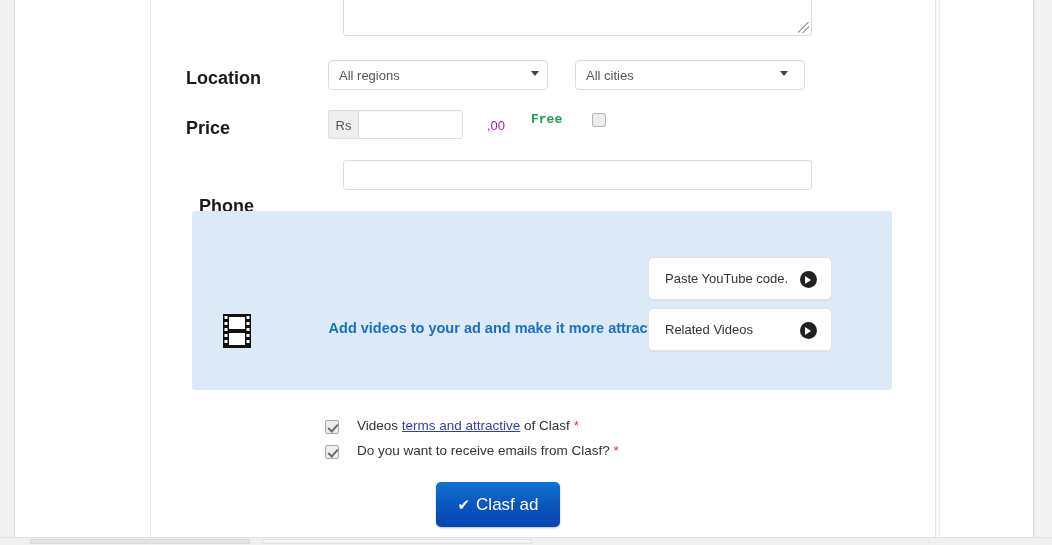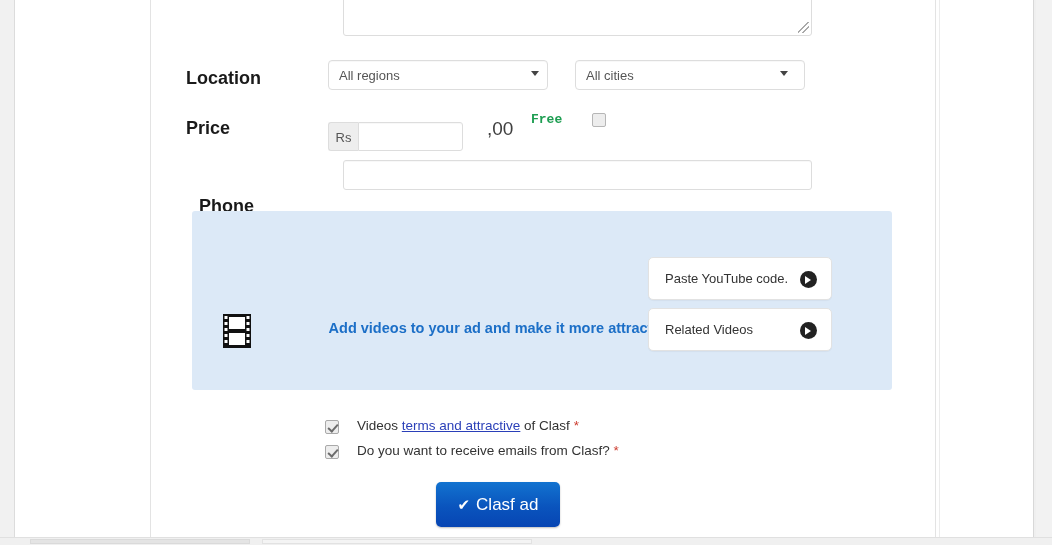--- a/index.html
+++ b/index.html
@@ -174,22 +174,22 @@
     outline: none;
   }
   #price-input {
     left: 30px; top: 0;
     width: 105px;
     border-radius: 0 3px 3px 0;
   }
   .price-cents {
     position: absolute;
     left: 472px; top: 118px;
-    font-size: 19px;
-    color: #404040;
+    font-size: 13px;
+    color: #a21caf;
   }
   .free-label {
     position: absolute;
     left: 516px; top: 112px;
     color: #1e9e52;
     font-weight: bold;
     font-size: 13px;
     font-family: Liberation Mono, monospace;
   }
   .free-checkbox {
@@ -341,21 +341,21 @@
 
     <div class="select-wrap" style="left:552px; top:60px; width:230px;">
       <select class="ui-select" id="city-select" style="left:8px; top:0; width:230px;">
         <option>All cities</option>
       </select>
       <div class="select-caret"></div>
     </div>
 
     <div class="form-label" style="left:171px; top:118px;">Price</div>
 
-    <div class="input-group" style="left:313px; top:110px; width:135px; height:29px;margin-top:12px;">
+    <div class="input-group" style="left:313px; top:110px; width:135px; height:29px;">
       <div class="input-addon">Rs</div>
       <input class="ui-input" id="price-input" type="text" placeholder="" style="">
     </div>
     <div class="price-cents">,00</div>
     <div class="free-label">Free</div>
     <div class="free-checkbox"></div>
 
     <div class="form-label" style="left:184px; top:168px;margin-top:28px;">Phone</div>
     <input class="ui-input" id="phone-input" type="text" placeholder="" style="">
 

